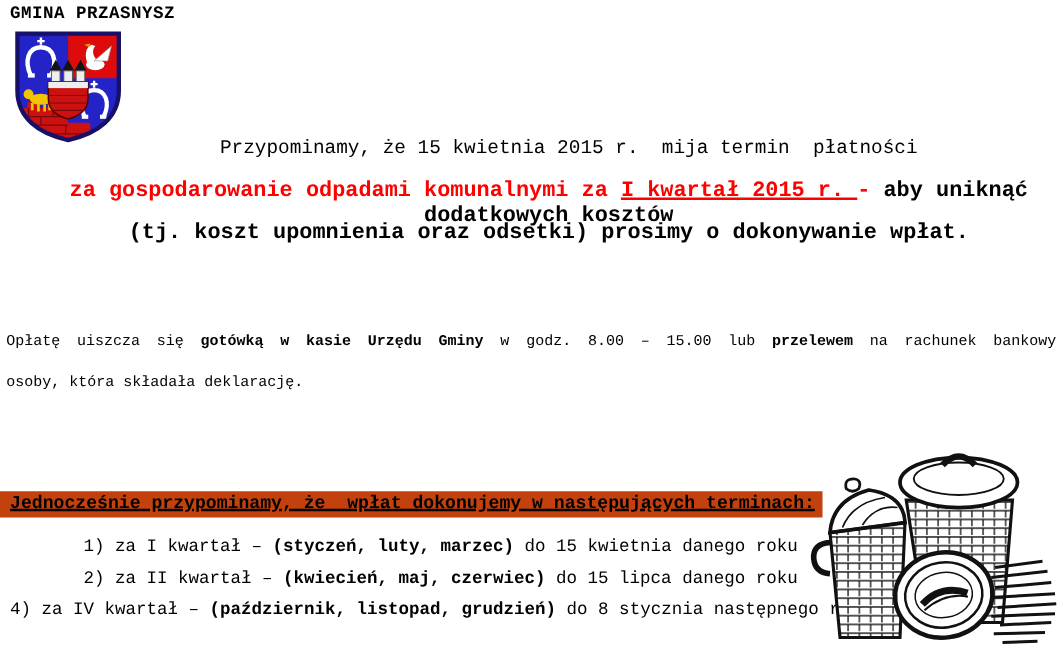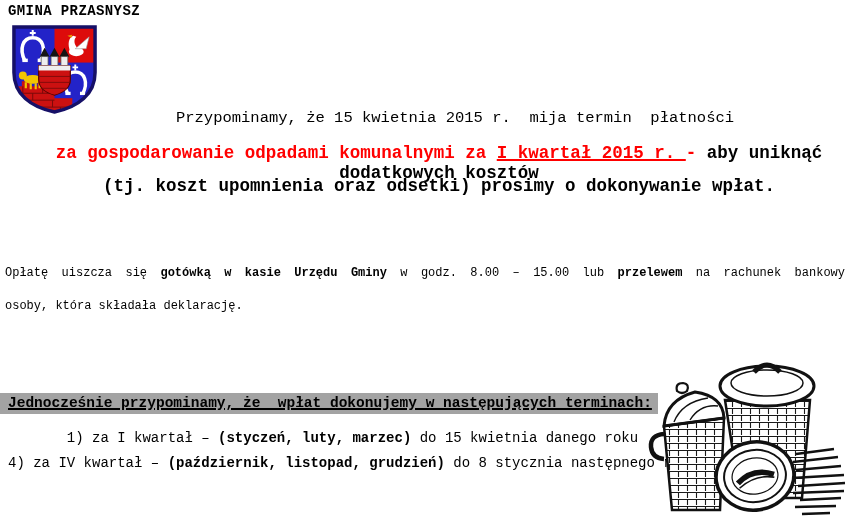--- a/index.html
+++ b/index.html
@@ -17,21 +17,21 @@
   .alert { top:143px; font-size:17.5px; font-weight:bold; color:#ff0000; padding-left:28px; }
   .alert .und { text-decoration:underline; text-decoration-thickness:2px; }
   .alert .black { color:#000; }
   .costs { top:176px; font-size:17.5px; font-weight:bold; padding-left:28px; }
   .para { position:absolute; top:257px; left:5px; width:840px; font-size:12px; }
   .para .line { height:32.6px; line-height:32.6px; text-align:justify; text-align-last:justify; }
   .para .line.last { text-align:right; text-align-last:left; }
   .b { font-weight:bold; }
   .heading { position:absolute; top:395px; left:0; font-size:14.5px; font-weight:bold; }
   .heading .hl {
-    background:#a3a3a3; padding:2px 6px 3px 8px;
+    background:#c2410c; padding:2px 6px 3px 8px;
     text-decoration:underline; text-decoration-thickness:1.5px; white-space:pre-wrap;
   }
   .list { position:absolute; top:426px; left:8px; font-size:14px; }
   .list .item { height:25.2px; line-height:25.2px; white-space:nowrap;text-align:center; }
   .trash { position:absolute; top:330px; left:620px; width:230px; height:195px; }
 </style>
 </head>
 <body>
 
 <div class="page">
@@ -94,20 +94,21 @@
 
   <div class="para">
     <div class="line"><span>Opłatę uiszcza się </span><span class="b">gotówką w kasie Urzędu Gminy</span><span> w godz. 8.00 – 15.00 lub </span><span class="b">przelewem</span><span> na rachunek bankowy</span></div>
     <div class="line last"><span>osoby, która składała deklarację.</span></div>
   </div>
 
   <div class="heading"><span class="hl">Jednocześnie przypominamy, że  wpłat dokonujemy w następujących terminach:</span></div>
 
   <div class="list">
     <div class="item"><span>1) za I kwartał – </span><span class="b">(styczeń, luty, marzec)</span><span> do 15 kwietnia danego roku</span></div>
+    <div class="item"><span>2) za II kwartał – </span><span class="b">(kwiecień, maj, czerwiec)</span><span> do 15 lipca danego roku</span></div>
     <div class="item"><span>4) za IV kwartał – </span><span class="b">(październik, listopad, grudzień)</span><span> do 8 stycznia następnego roku</span></div>
   </div>
 
   <div class="trash">
     <svg viewBox="0 0 230 195" width="230" height="195" aria-hidden="true">
       <defs>
         <pattern id="weave" width="9" height="7" patternUnits="userSpaceOnUse">
           <rect width="9" height="7" fill="#fff"></rect>
           <path d="M0,1.5 H9 M4.5,1.5 V7" stroke="#1a1a1a" stroke-width="1.1" fill="none"></path>
         </pattern>

